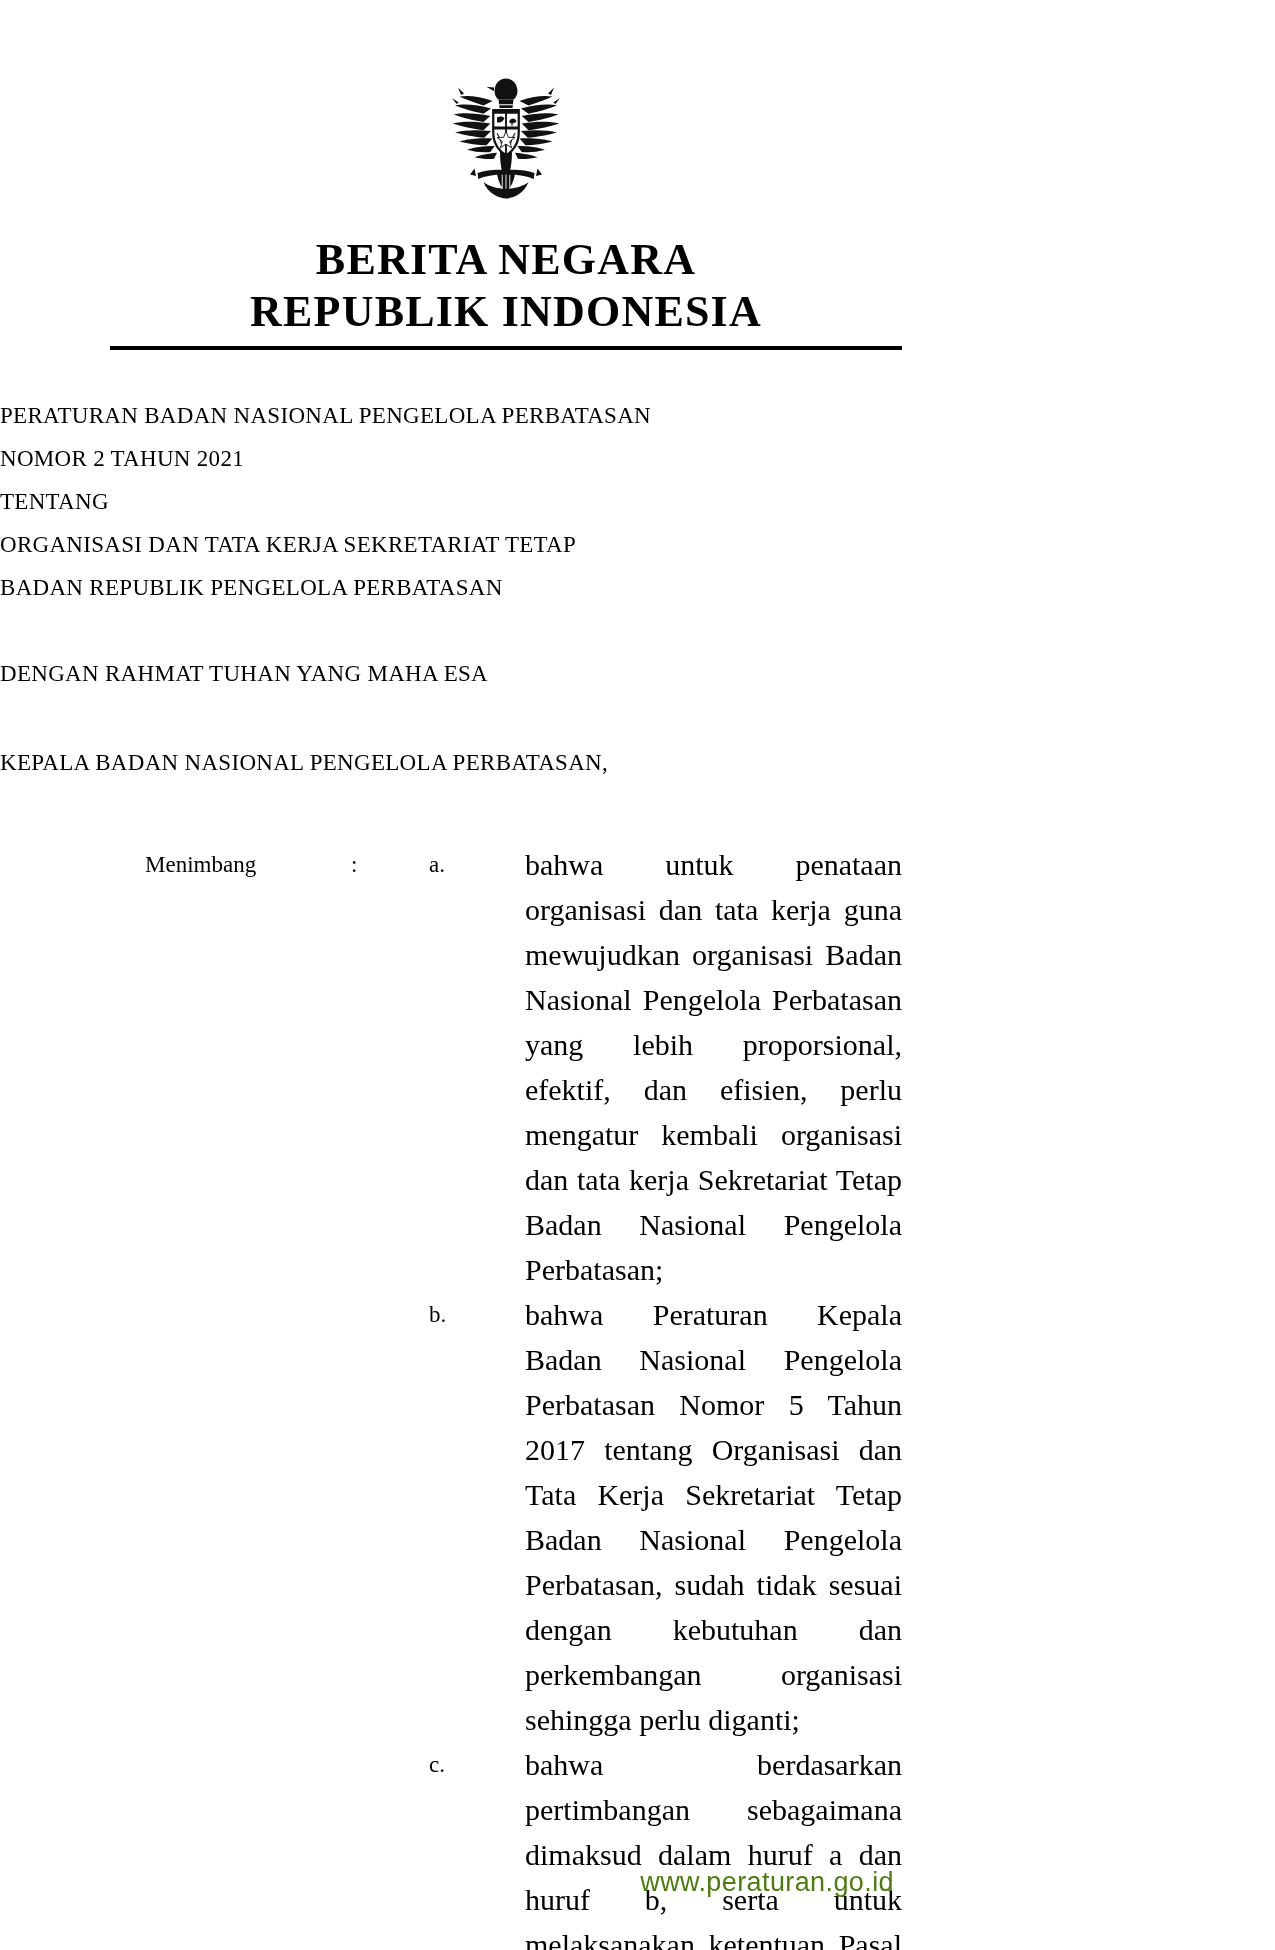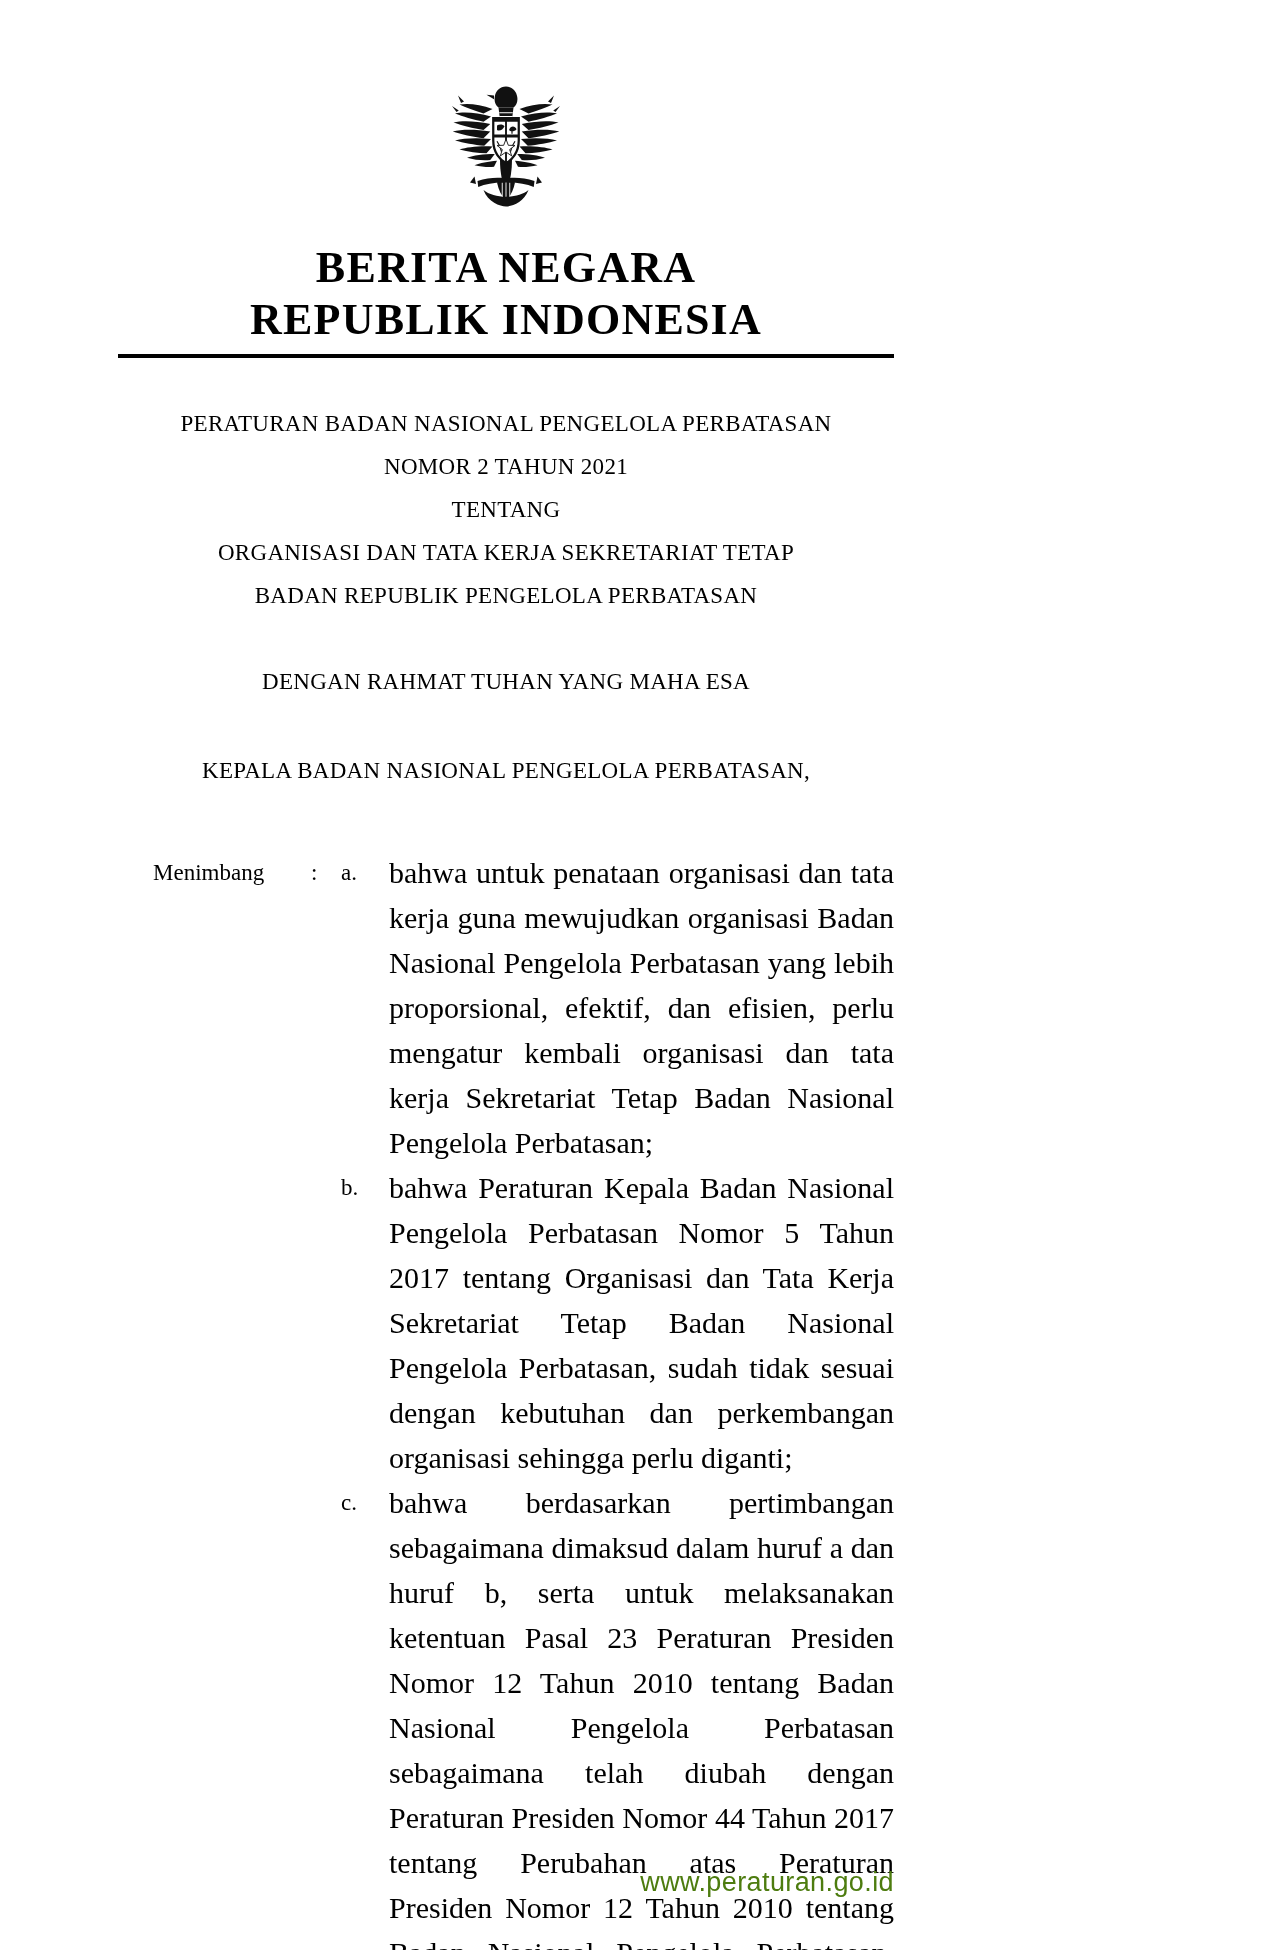--- a/index.html
+++ b/index.html
@@ -14,21 +14,21 @@
     font-family: "Liberation Serif", "DejaVu Serif", serif;
     color: #000000;
     overflow: hidden;
   }
 
   .page {
     position: relative;
     width: 1012px;
     height: 1950px;
     box-sizing: border-box;
-    padding: 8px;
+    padding: 0;
   }
 
   
   .emblem-wrap {
     width: 100%;
     display: flex;
     justify-content: center;
     padding-top: 62px;
   }
   .emblem {
@@ -79,41 +79,42 @@
   .nobar .subject {
     position: absolute;
     left: 292px;
     top: 0;
     white-space: nowrap;
   }
 
   
   .title-block {
     margin-top: 44px;
-    text-align: center;
+    text-align: left;
     font-size: 23px;
     line-height: 43px;
     letter-spacing: 0.3px;
   }
   .title-block .gap-before {
     margin-top: 43px;
   }
   .title-block .gap-before-2 {
     margin-top: 46px;
   }
 
   
   .considering {
     margin: 58px 0 0 0;
     padding: 0 110px 0 145px;
     font-size: 23px;
   }
   .row {
     display: flex;
     align-items: flex-start;
+    gap: 48px;
   }
   .label-col {
     width: 158px;
     flex: 0 0 158px;
     font-size: 23px;
     line-height: 45px;
   }
   .colon-col {
     width: 30px;
     flex: 0 0 30px;

